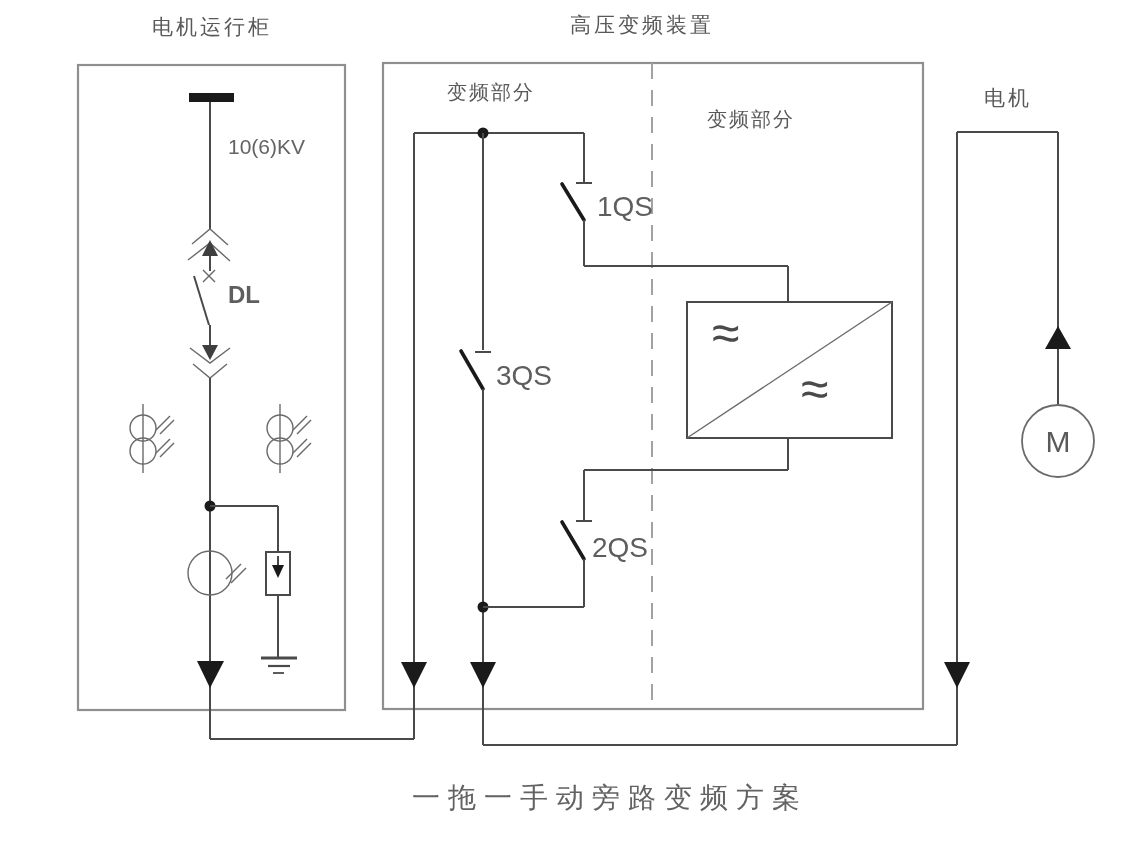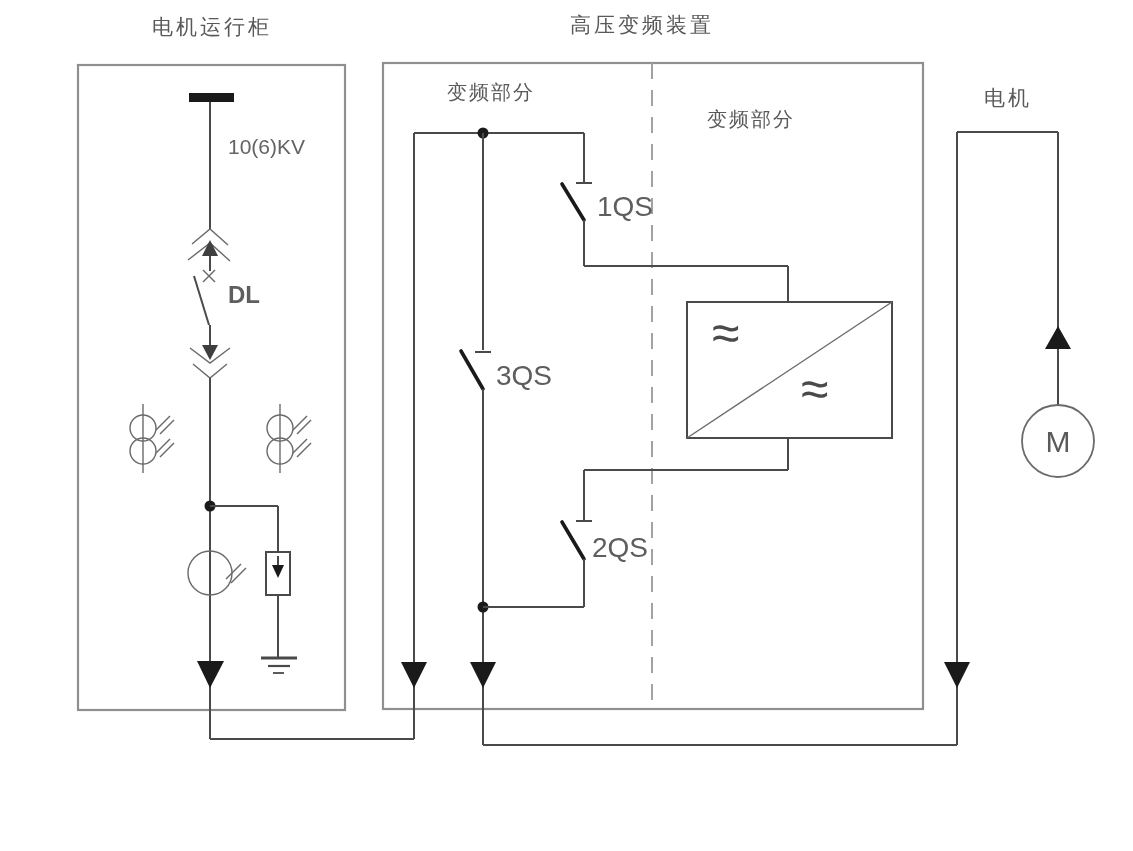--- a/index.html
+++ b/index.html
@@ -210,13 +210,14 @@
   <div class="lbl t-sw" style="left:496px;top:362px;">3QS</div>
 
   <div class="lbl t-sw" style="left:592px;top:534px;">2QS</div>
 
   <div class="lbl t-ac" style="left:712px;top:308px;">≈</div>
 
   <div class="lbl t-ac" style="left:801px;top:364px;">≈</div>
 
   <div class="lbl t-m" style="left:1038px;top:427px;width:40px;text-align:center;">M</div>
 
+  <div class="lbl t-caption" style="left:412px;top:784px;">一拖一手动旁路变频方案</div>
 </div>
 
 </body></html>

